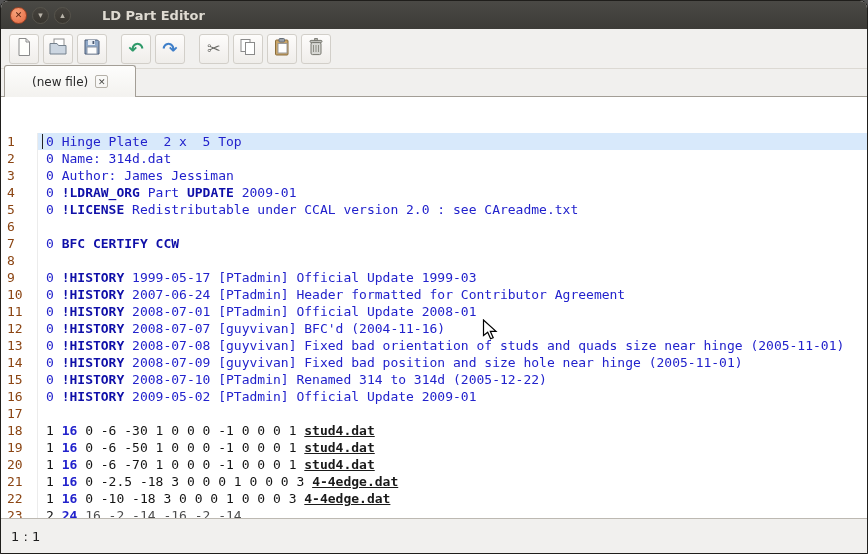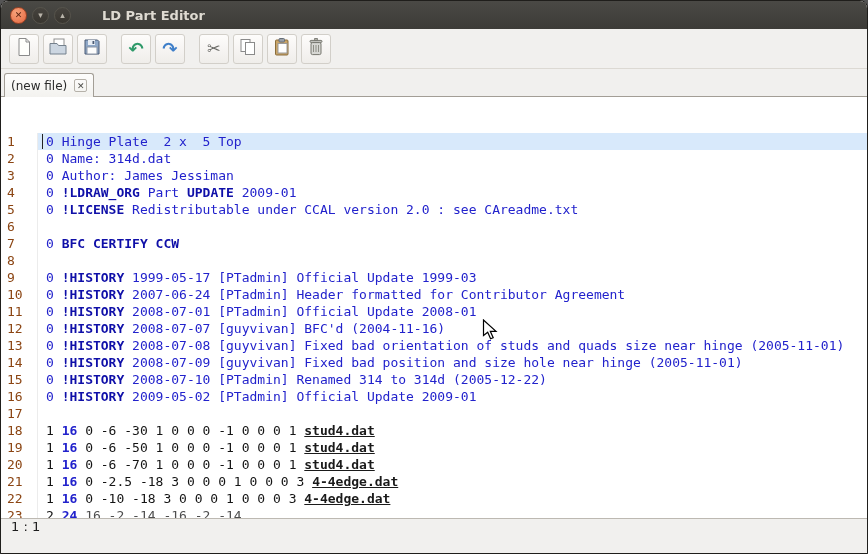--- a/index.html
+++ b/index.html
@@ -24,21 +24,21 @@
   .tbtn{width:30px;height:30px;border:1px solid #d2cfc9;border-radius:3px;
     background:linear-gradient(#fdfcfb,#efedea);display:flex;align-items:center;justify-content:center;
     padding:0;cursor:pointer;}
   .glyph{font-family:"DejaVu Sans",sans-serif;font-weight:bold;font-size:18px;line-height:1;}
   .undo-g{color:#2f9a6a;}
   .redo-g{color:#3f7fc9;}
   .cut-g{color:#6a6a66;font-size:16px;}
   
   .tabbar{height:28px;flex:0 0 28px;background:#f1f0ee;border-bottom:1px solid #a39e96;
     display:flex;align-items:flex-end;padding:0 3px;}
-  .tab{height:24px;display:flex;align-items:center;gap:7px;padding:0 6px;
+  .tab{height:32px;display:flex;align-items:center;gap:7px;padding:0 27px;
     background:linear-gradient(#fdfdfc,#f3f2ef);border:1px solid #a39e96;border-bottom:none;
     border-radius:3px 3px 0 0;margin-bottom:-1px;font-size:12px;color:#2b2b2b;cursor:pointer;}
   .tab-close{width:13px;height:13px;border:1px solid #b5b1a9;border-radius:2px;
     display:flex;align-items:center;justify-content:center;font-size:9px;color:#4c4c48;cursor:pointer;}
   
   .editor{flex:1 1 auto;background:#ffffff;overflow:hidden;padding-top:2px;
     font-family:"DejaVu Sans Mono",monospace;font-size:13px;line-height:17px;white-space:pre;cursor:text;}
   .row{display:flex;height:17px;}
   .ln{flex:0 0 37px;width:37px;padding-left:6px;color:var(--c-linenumber,#8b4513);
     border-right:1px solid #ececec;}
@@ -46,21 +46,21 @@
   .row.hl .code{background:var(--c-highlight,#d8e9fb);}
   .caret{position:absolute;left:4px;top:1px;width:1px;height:15px;background:#222;}
   .seg-c{color:var(--c-comment,#2222cc);}
   .seg-k{color:var(--c-keyword,#0f0fa8);font-weight:bold;}
   .seg-n{color:var(--c-plain,#141414);}
   .seg-col{color:var(--c-colorcode,#2222cc);font-weight:bold;}
   .seg-f{color:var(--c-filename,#1a1a1a);font-weight:bold;text-decoration:underline;}
   .seg-g{color:var(--c-edge,#4e4e4e);}
   
   .statusbar{height:35px;flex:0 0 35px;background:#f1f0ee;border-top:1px solid #bdb9b2;
-    display:flex;align-items:flex-start;padding:0 10px;font-size:13px;color:#1d1d1d;}
+    display:flex;align-items:center;padding:0 10px;font-size:13px;color:#1d1d1d;}
   
   .mouse{position:absolute;left:481px;top:318px;z-index:20;pointer-events:none;}
 </style>
 </head>
 <body>
 
 <div class="window">
 
   <div class="titlebar">
     <div class="tb-btn tb-close">

